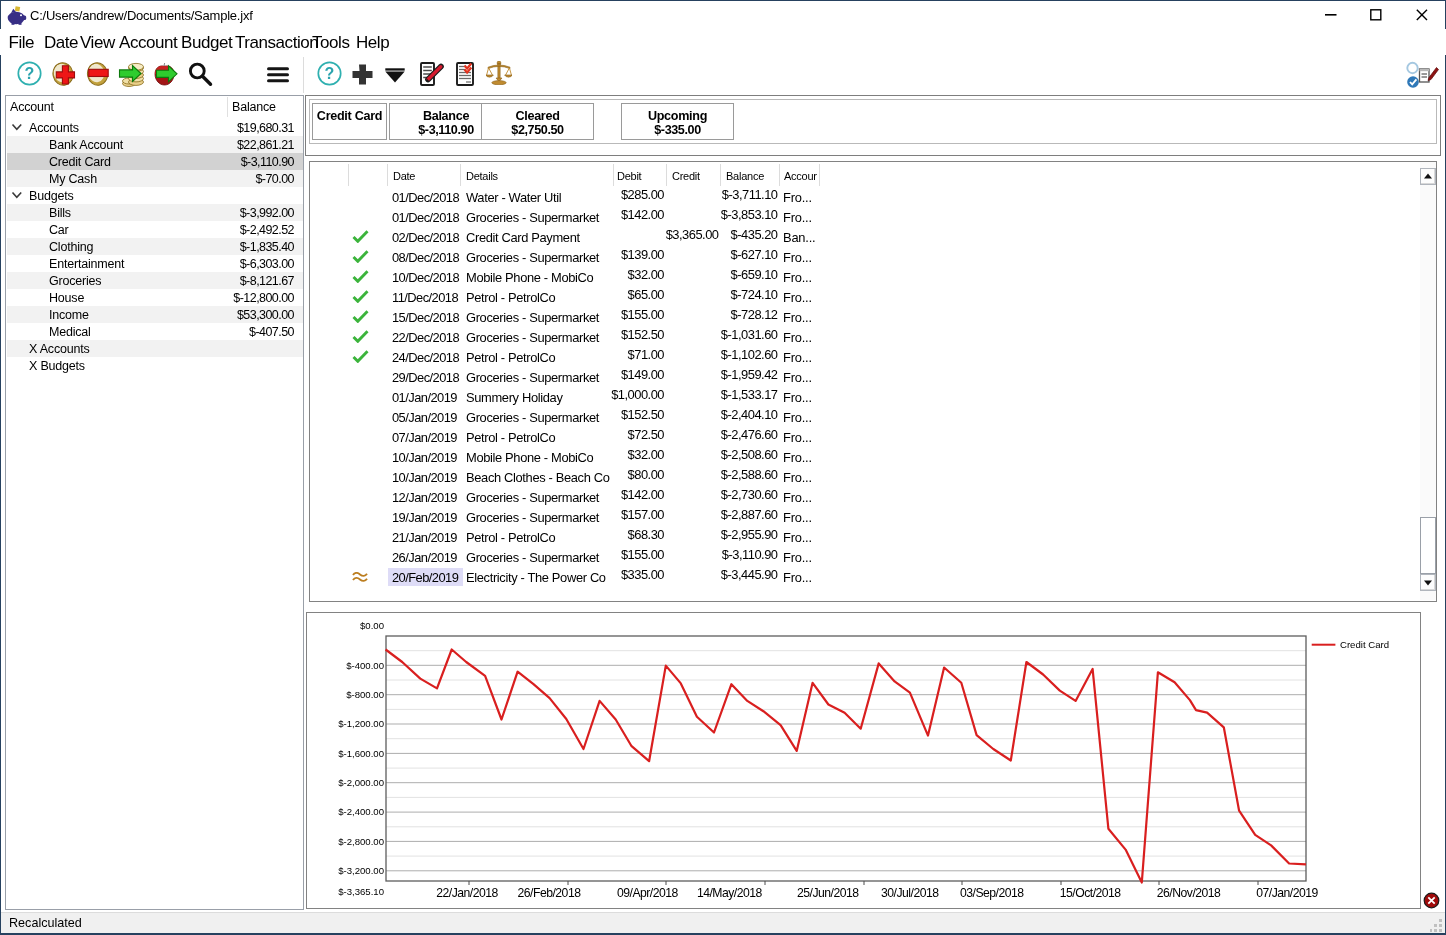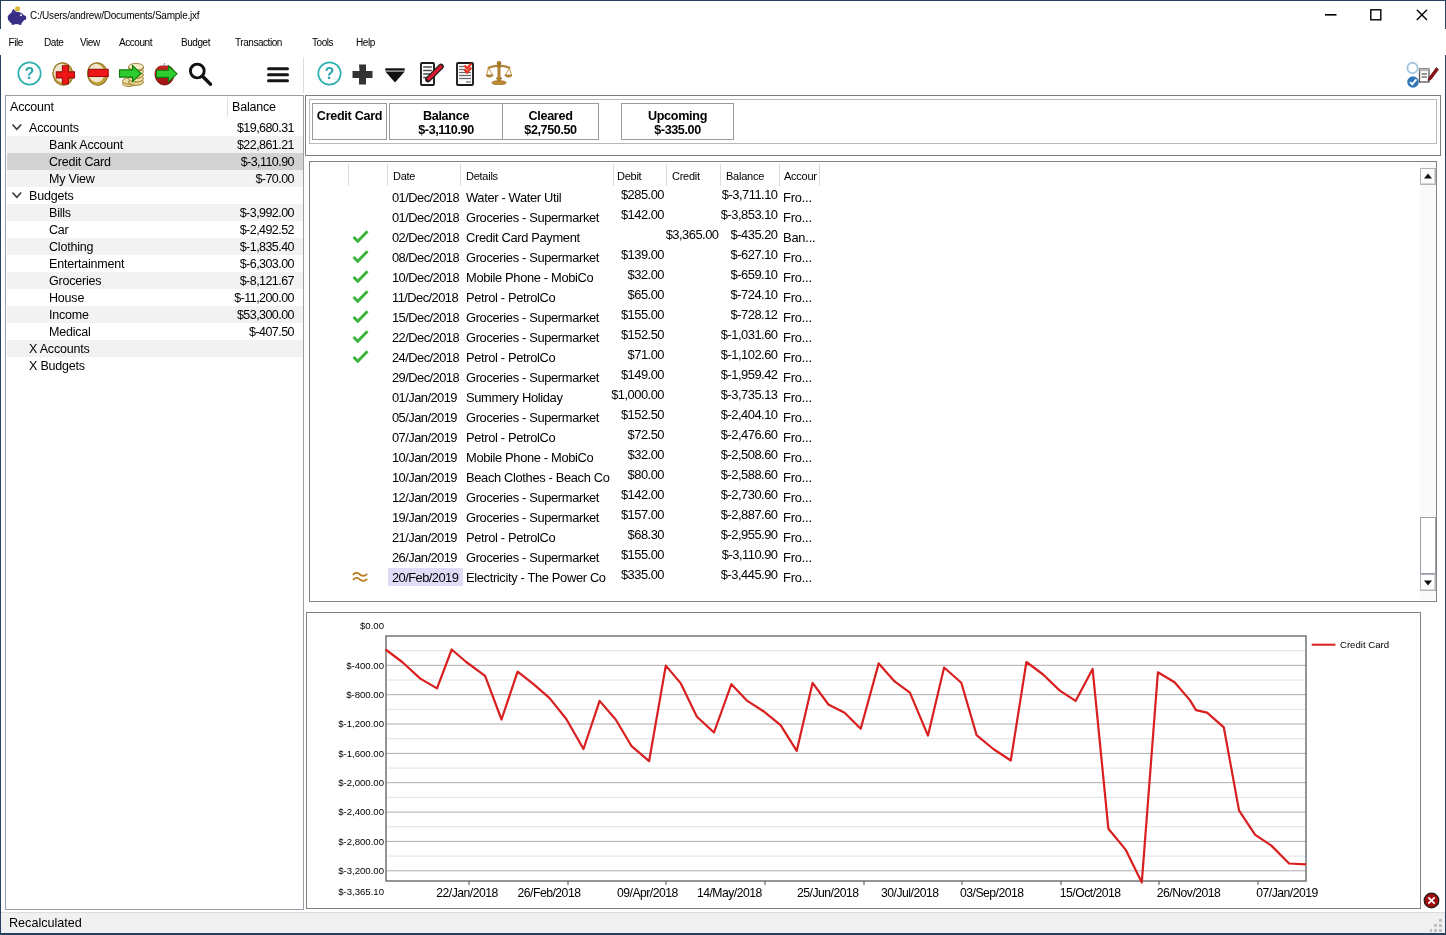--- a/index.html
+++ b/index.html
@@ -4,23 +4,23 @@
 <style>
 *{box-sizing:border-box;margin:0;padding:0}
 html,body{width:1446px;height:935px;overflow:hidden}
 body{font-family:"Liberation Sans",sans-serif;background:#fff;position:relative}
 .abs{position:absolute}
 
 #wb-top{left:0;top:0;width:1446px;height:1px;background:#26415f}
 #wb-left{left:0;top:0;width:1px;height:935px;background:#26415f}
 #wb-right{left:1445px;top:0;width:1px;height:935px;background:#26415f}
 #wb-bot{left:0;top:933px;width:1446px;height:2px;background:#26415f}
-#title{left:30px;top:1px;height:28px;line-height:29px;font-size:10px;letter-spacing:-0.22px;color:#000}
+#title{left:30px;top:1px;height:28px;line-height:29px;font-size:13px;letter-spacing:-0.22px;color:#000}
 #menubar{left:0;top:29px;width:1446px;height:26px;background:#fff}
-.mi{position:absolute;top:0;height:26px;line-height:27px;font-size:10px;letter-spacing:-0.45px;color:#000}
+.mi{position:absolute;top:0;height:26px;line-height:27px;font-size:17px;letter-spacing:-0.45px;color:#000}
 #toolbar{left:1px;top:55px;width:1444px;height:40px;background:#fff}
 .tbi{position:absolute}
 
 #lpanel{left:5px;top:95px;width:299px;height:815px;background:#fff;border:1px solid #999fa8}
 .lrow{position:absolute;left:1px;width:296px;height:17px}
 .lrow .nm{position:absolute;top:0;height:17px;line-height:19px;font-size:12.5px;letter-spacing:-0.2px;color:#000}
 .lrow .bal{position:absolute;right:9px;top:0;height:17px;line-height:19px;font-size:12.5px;letter-spacing:-0.55px;color:#000}
 .stripe{background:#f2f2f2}
 .selrow{background:#d2d2d2}
 #lhdr-a{left:10px;top:96px;height:22px;line-height:23px;font-size:12.5px;letter-spacing:-0.2px}
@@ -227,21 +227,21 @@
     </div>
 <div class="lrow stripe" style="top:40px">
       <span class="nm" style="left:42px">Bank Account</span>
       <span class="bal">$22,861.21</span>
     </div>
 <div class="lrow selrow" style="top:57px">
       <span class="nm" style="left:42px">Credit Card</span>
       <span class="bal">$-3,110.90</span>
     </div>
 <div class="lrow stripe" style="top:74px">
-      <span class="nm" style="left:42px">My View</span>
+      <span class="nm" style="left:42px">My Cash</span>
       <span class="bal">$-70.00</span>
     </div>
 <div class="lrow" style="top:91px">
       <svg style="position:absolute;left:4px;top:4px" width="12" height="9">
         <path d="M1.5,1.5 L5.8,6.3 L10.2,1.5" fill="none" stroke="#3a3a3a" stroke-width="1.6"></path>
       </svg>
       <span class="nm" style="left:22px">Budgets</span>
     </div>
 <div class="lrow stripe" style="top:108px">
       <span class="nm" style="left:42px">Bills</span>
@@ -258,21 +258,21 @@
 <div class="lrow" style="top:159px">
       <span class="nm" style="left:42px">Entertainment</span>
       <span class="bal">$-6,303.00</span>
     </div>
 <div class="lrow stripe" style="top:176px">
       <span class="nm" style="left:42px">Groceries</span>
       <span class="bal">$-8,121.67</span>
     </div>
 <div class="lrow" style="top:193px">
       <span class="nm" style="left:42px">House</span>
-      <span class="bal">$-11,200.00</span>
+      <span class="bal">$-12,800.00</span>
     </div>
 <div class="lrow stripe" style="top:210px">
       <span class="nm" style="left:42px">Income</span>
       <span class="bal">$53,300.00</span>
     </div>
 <div class="lrow" style="top:227px">
       <span class="nm" style="left:42px">Medical</span>
       <span class="bal">$-407.50</span>
     </div>
 <div class="lrow stripe" style="top:244px">
@@ -287,21 +287,21 @@
 <div class="abs" id="lhdr-sep"></div>
 <div class="abs" id="sframe"></div>
 <div class="abs" style="left:309px;top:99px;width:1128px;height:45px;border:1px solid #b9b9b9"></div>
 <div class="abs sbox" style="left:312px;width:75px">
     <div class="l1">Credit Card</div>
   </div>
 <div class="abs sbox" style="left:389px;width:114px">
     <div class="l1">Balance</div>
     <div class="l2">$-3,110.90</div>
   </div>
-<div class="abs sbox" style="left:502px;width:97px">
+<div class="abs sbox" style="left:481px;width:113px">
     <div class="l1">Cleared</div>
     <div class="l2">$2,750.50</div>
   </div>
 <div class="abs sbox" style="left:621px;width:113px">
     <div class="l1">Upcoming</div>
     <div class="l2">$-335.00</div>
   </div>
 <div class="abs" id="tpanel"></div>
 <div class="abs thsep" style="left:348px"></div>
 <div class="abs thsep" style="left:387px"></div>
@@ -405,21 +405,21 @@
     <span class="td dlow c-date">29/Dec/2018</span>
     <span class="td dlow c-det">Groceries - Supermarket</span>
     <span class="td dhi c-deb">$149.00</span>
     <span class="td dhi c-bal">$-1,959.42</span>
     <span class="td dlow c-acc">Fro...</span>
   </div>
 <div class="trow" style="top:386px">
     <span class="td dlow c-date">01/Jan/2019</span>
     <span class="td dlow c-det">Summery Holiday</span>
     <span class="td dhi c-deb">$1,000.00</span>
-    <span class="td dhi c-bal">$-3,735.13</span>
+    <span class="td dhi c-bal">$-1,533.17</span>
     <span class="td dlow c-acc">Fro...</span>
   </div>
 <div class="trow" style="top:406px">
     <span class="td dlow c-date">05/Jan/2019</span>
     <span class="td dlow c-det">Groceries - Supermarket</span>
     <span class="td dhi c-deb">$152.50</span>
     <span class="td dhi c-bal">$-2,404.10</span>
     <span class="td dlow c-acc">Fro...</span>
   </div>
 <div class="trow" style="top:426px">

